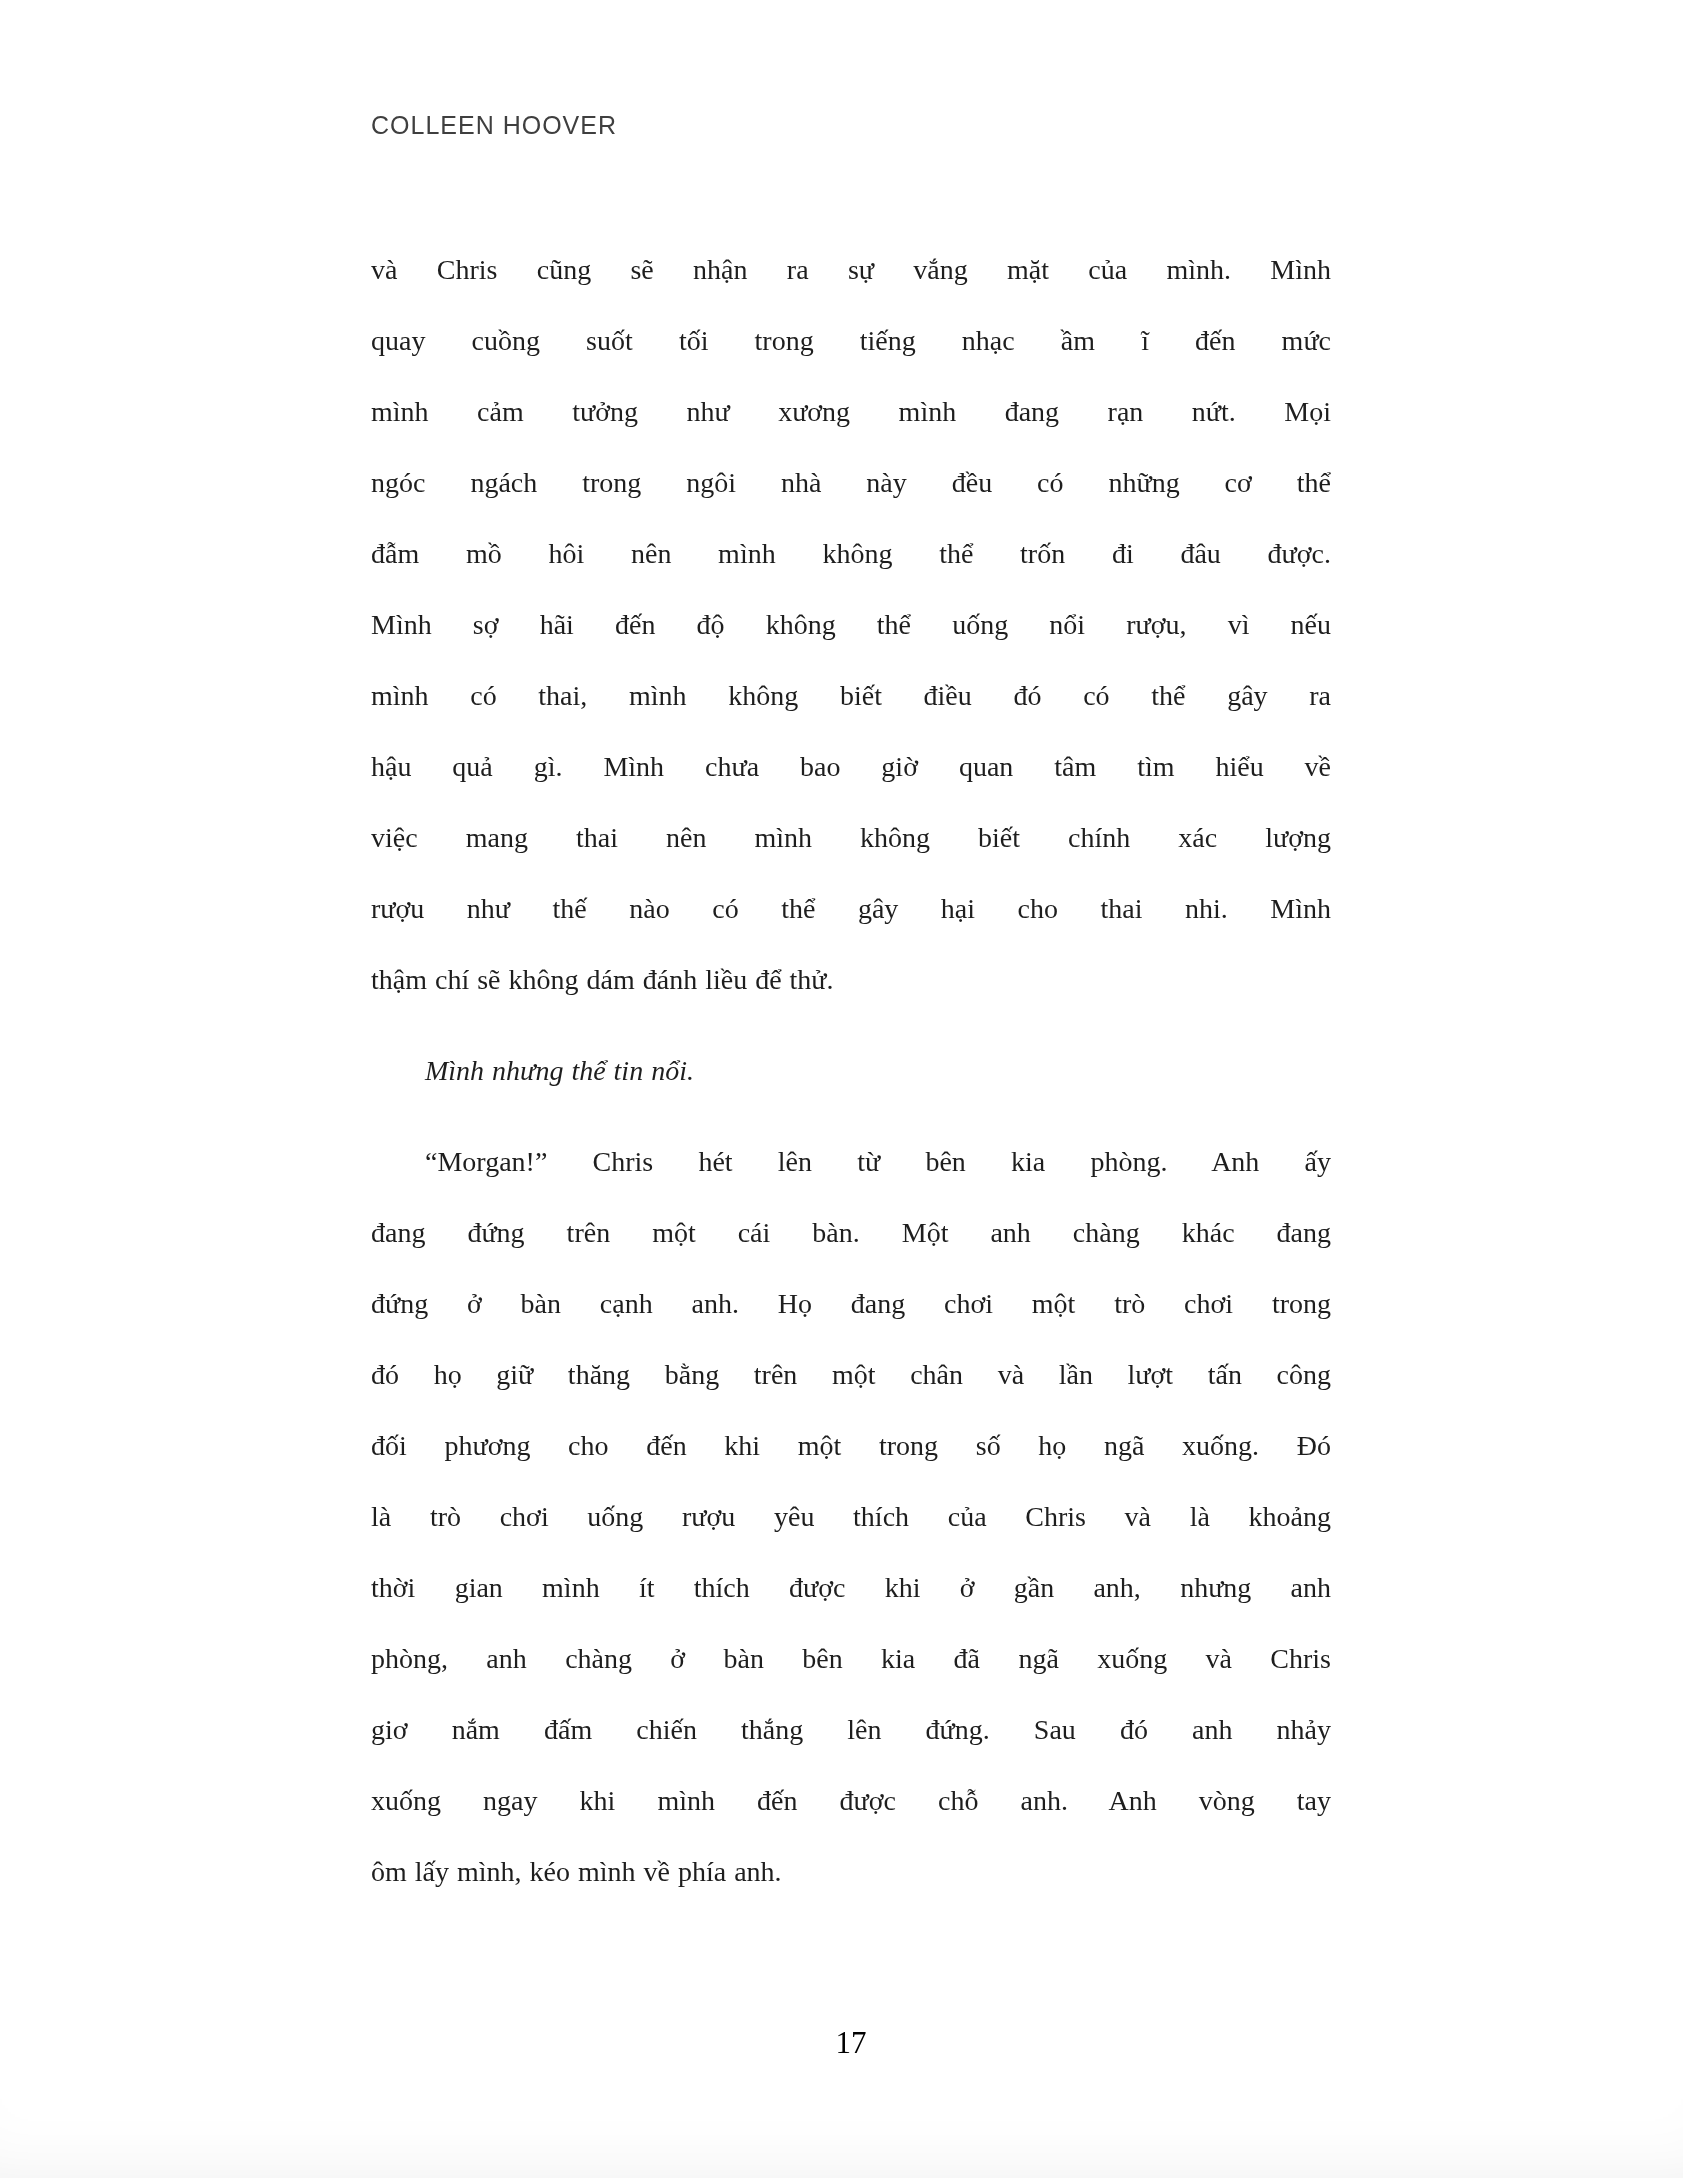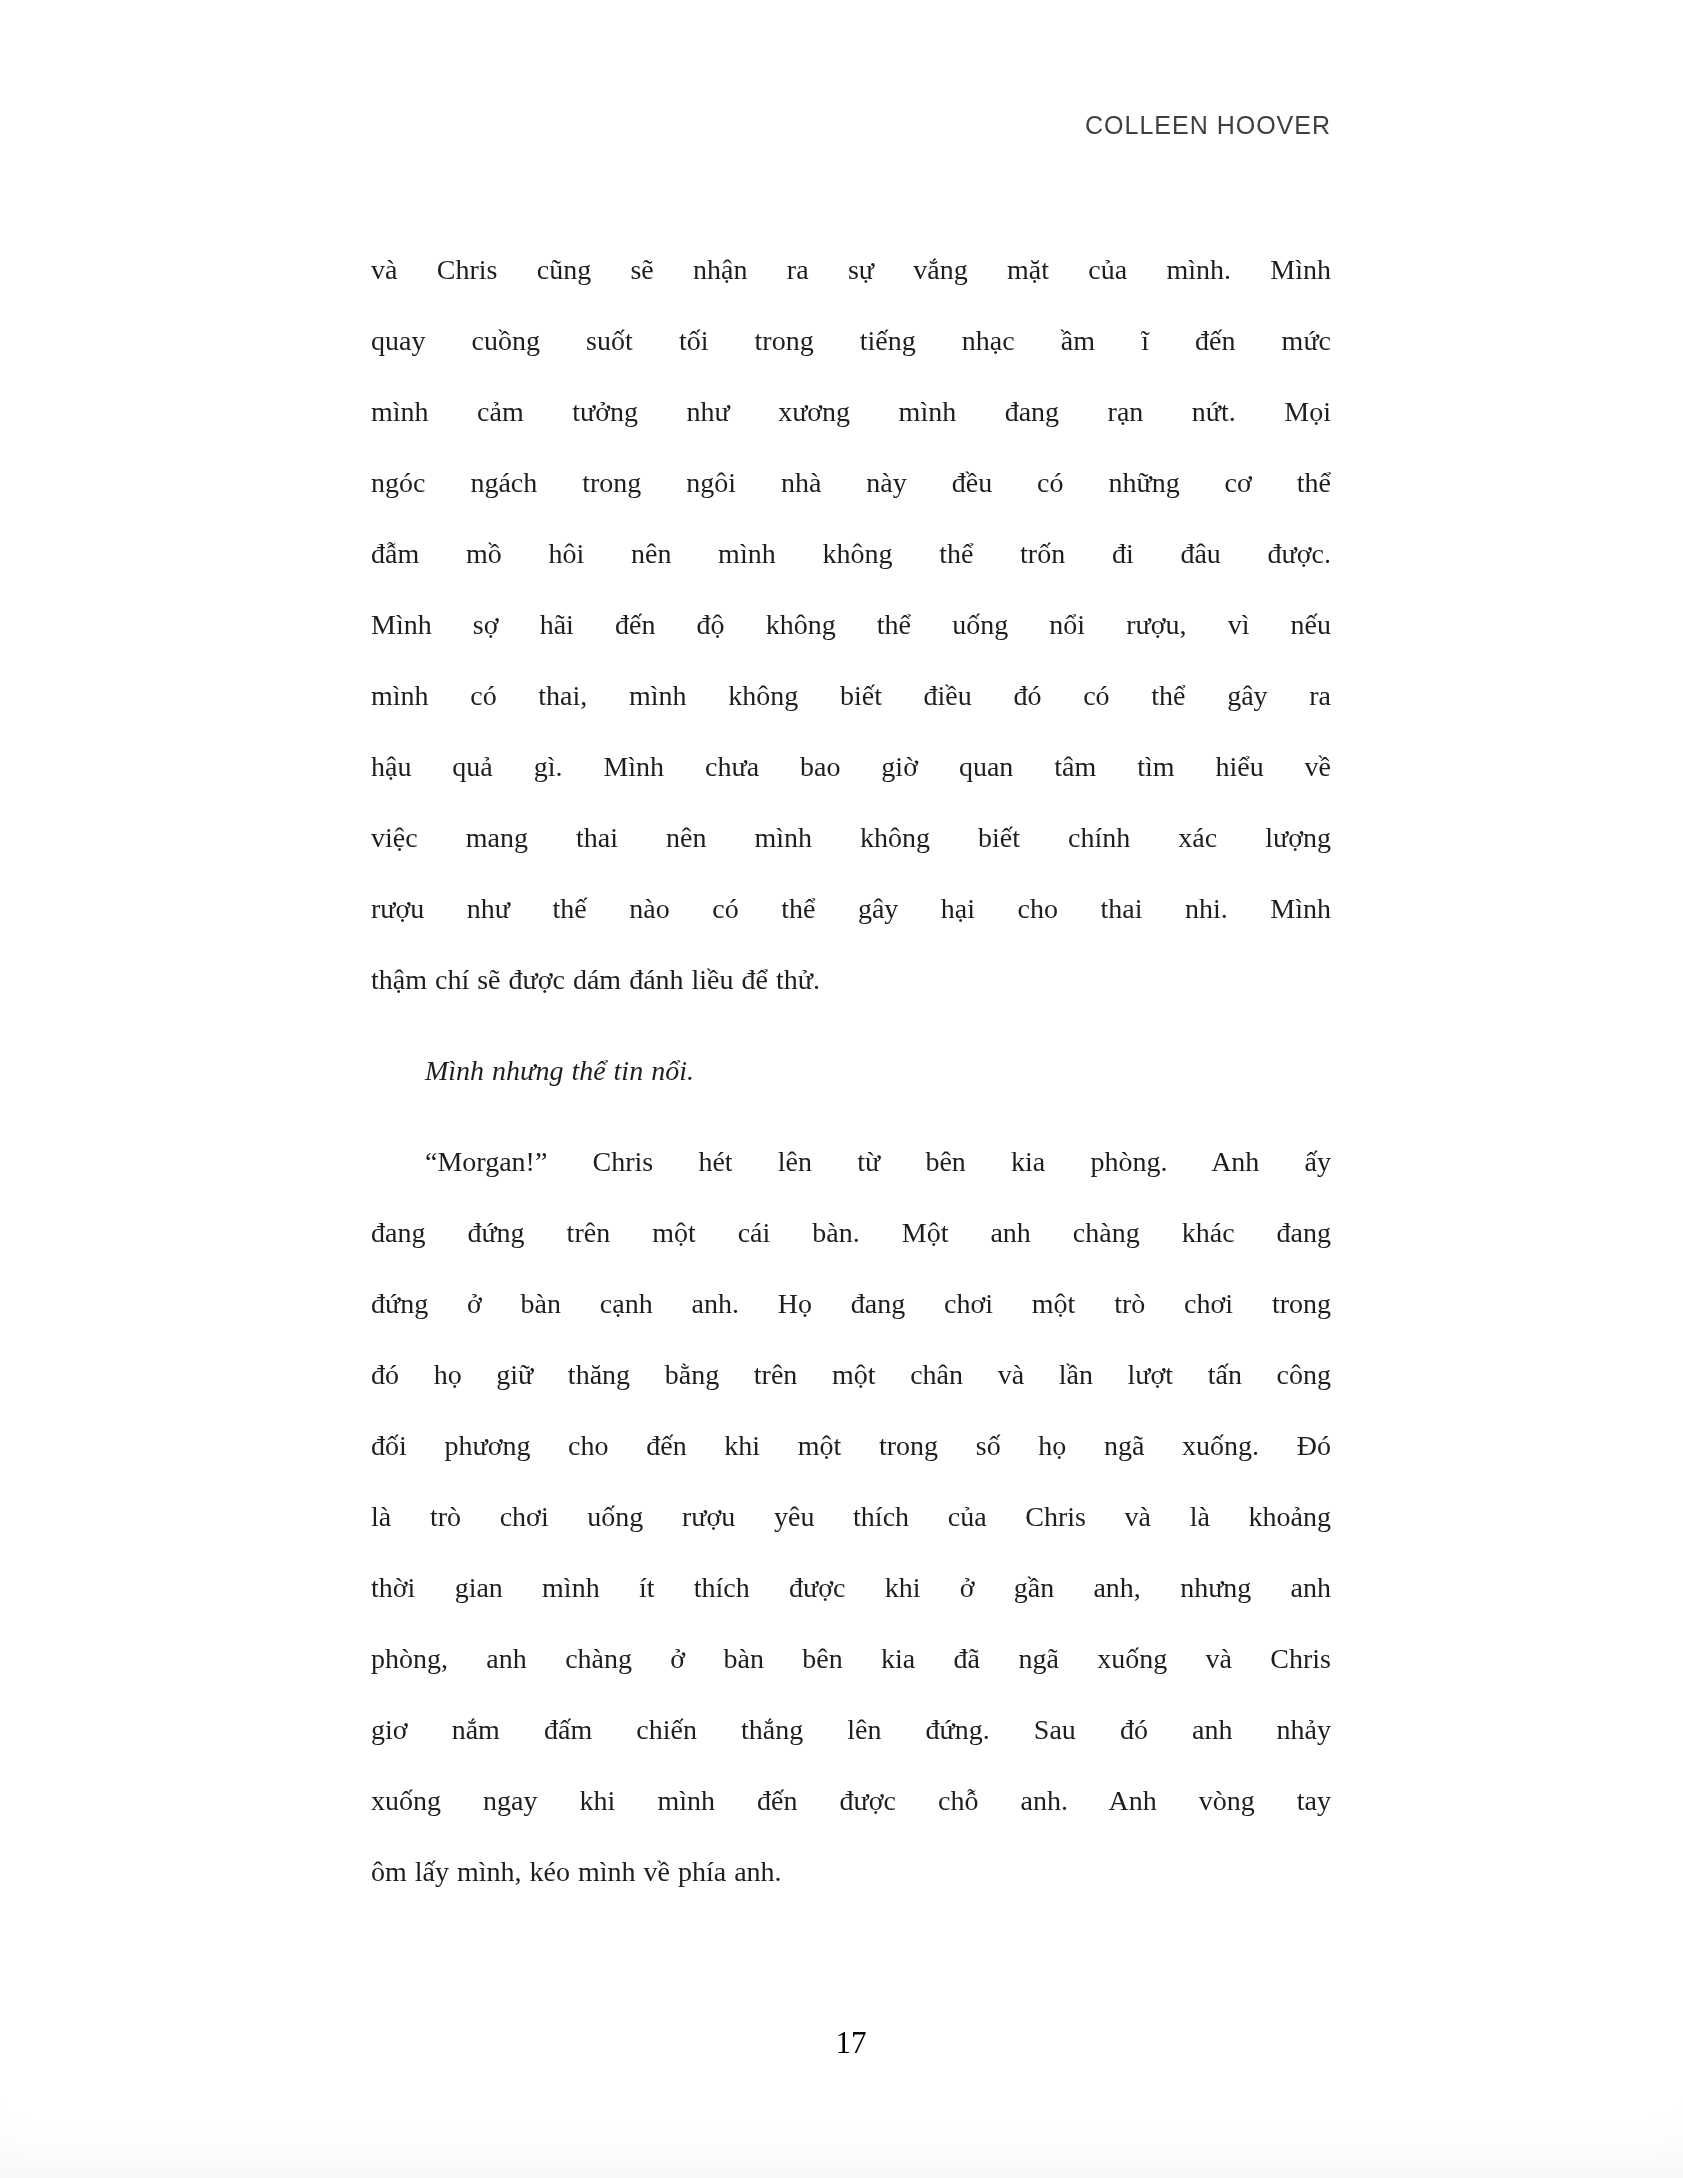--- a/index.html
+++ b/index.html
@@ -14,21 +14,20 @@
     position: absolute;
     inset: 0;
     background: #ffffff;
     box-shadow: inset 0 -59px 89px -79px rgba(0,0,0,0.10);
   }
   .running-head {
     position: absolute;
     top: 111px;
     left: 371px;
     width: 960px;
-    text-align: right;
     font-family: "Liberation Sans", "DejaVu Sans", sans-serif;
     font-size: 25px;
     letter-spacing: 1px;
     color: #3f3f3f;
   }
   .text-block {
     position: absolute;
     top: 234px;
     left: 371px;
     width: 960px;
@@ -72,21 +71,21 @@
       <div class="line">và Chris cũng sẽ nhận ra sự vắng mặt của mình. Mình</div>
       <div class="line">quay cuồng suốt tối trong tiếng nhạc ầm ĩ đến mức</div>
       <div class="line">mình cảm tưởng như xương mình đang rạn nứt. Mọi</div>
       <div class="line">ngóc ngách trong ngôi nhà này đều có những cơ thể</div>
       <div class="line">đẫm mồ hôi nên mình không thể trốn đi đâu được.</div>
       <div class="line">Mình sợ hãi đến độ không thể uống nổi rượu, vì nếu</div>
       <div class="line">mình có thai, mình không biết điều đó có thể gây ra</div>
       <div class="line">hậu quả gì. Mình chưa bao giờ quan tâm tìm hiểu về</div>
       <div class="line">việc mang thai nên mình không biết chính xác lượng</div>
       <div class="line">rượu như thế nào có thể gây hại cho thai nhi. Mình</div>
-      <div class="line last">thậm chí sẽ được dám đánh liều để thử.</div>
+      <div class="line last">thậm chí sẽ không dám đánh liều để thử.</div>
     </div>
 
     <div class="para italic">
       <div class="line last indent">Mình nhưng thể tin nổi.</div>
     </div>
 
     <div class="para">
       <div class="line indent">“Morgan!” Chris hét lên từ bên kia phòng. Anh ấy</div>
       <div class="line">đang đứng trên một cái bàn. Một anh chàng khác đang</div>
       <div class="line">đứng ở bàn cạnh anh. Họ đang chơi một trò chơi trong</div>

